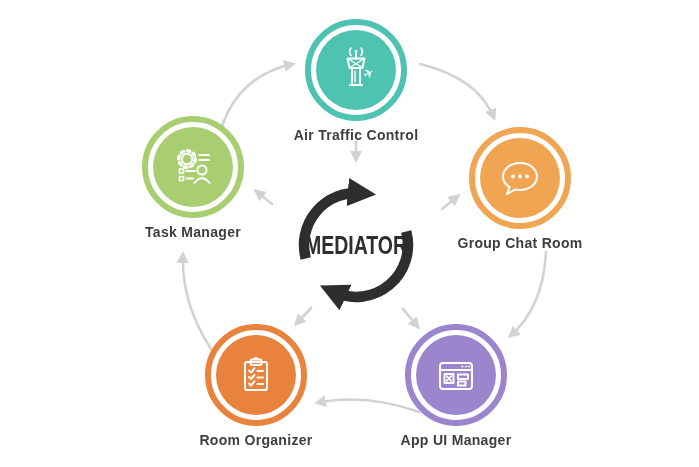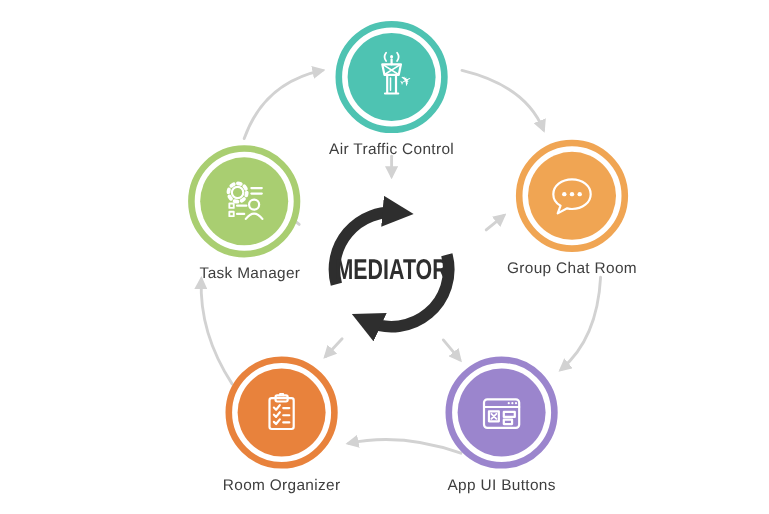--- a/index.html
+++ b/index.html
@@ -10,21 +10,21 @@
   .spoke{fill:none;stroke:var(--arrow-color,#d2d2d2);stroke-width:2.6;stroke-linecap:round;}
   .gray-head{fill:var(--arrow-color,#d2d2d2);}
   .black-head{fill:var(--center-color,#2e2e2e);}
   .node{position:absolute;width:160px;display:flex;flex-direction:column;align-items:center;}
   .ring{position:relative;width:90px;height:90px;border:6px solid var(--c,#999);
         border-radius:50%;background:#fff;box-sizing:content-box;}
   .disc{position:absolute;inset:5px;border-radius:50%;background:var(--c,#999);
         display:flex;align-items:center;justify-content:center;}
   .icon{stroke:#ffffff;fill:none;stroke-width:2;stroke-linecap:round;stroke-linejoin:round;}
   .label{margin-top:6px;font-size:14px;color:var(--label-color,#3e3e3e);letter-spacing:.3px;
-         white-space:nowrap;text-align:center;}
+         white-space:nowrap;text-align:center;font-weight:bold;}
   .center-emblem{position:absolute;left:0;top:0;width:699px;height:467px;pointer-events:none;}
   .emblem-arc{fill:none;stroke:var(--center-color,#2e2e2e);stroke-width:10.5;}
   .mediator-text{font-family:"Liberation Sans",sans-serif;font-weight:bold;font-size:26px;
                  fill:var(--center-color,#2e2e2e);}
 </style>
 </head>
 <body>
 
 <div class="stage">
 
@@ -101,41 +101,41 @@
           <circle cx="31.5" cy="16.5" r="1" fill="#fff" stroke="none"></circle>
           <circle cx="34.8" cy="16.5" r="1" fill="#fff" stroke="none"></circle>
           <circle cx="38.1" cy="16.5" r="1" fill="#fff" stroke="none"></circle>
           <rect x="13.5" y="24" width="9" height="9"></rect>
           <path d="M15.7 26.2 L20.3 30.8 M20.3 26.2 L15.7 30.8" stroke-width="1.7"></path>
           <rect x="27" y="24.5" width="10" height="4.5"></rect>
           <rect x="27" y="31.5" width="7.5" height="4"></rect>
         </svg>
       </div>
     </div>
-    <div class="label">App UI Buttons</div>
+    <div class="label">App UI Manager</div>
   </div>
 
   <div class="node" style="left: 176px; top: 324px; --c: #e8823c;">
     <div class="ring">
       <div class="disc">
         <svg class="icon" width="50" height="50" viewBox="0 0 50 50">
           <rect x="14" y="12" width="22" height="28" rx="2"></rect>
           <rect x="19.5" y="9.5" width="11" height="5.5" rx="1.5"></rect>
           <path d="M23.5 9.5 V8 H26.5 V9.5" stroke-width="1.5"></path>
           <path d="M18 20.5 l2 2 l3.4 -4.2"></path>
           <path d="M18 27 l2 2 l3.4 -4.2"></path>
           <path d="M18 33.5 l2 2 l3.4 -4.2"></path>
           <path d="M26.5 21 H32 M26.5 27.5 H32 M26.5 34 H32"></path>
         </svg>
       </div>
     </div>
     <div class="label">Room Organizer</div>
   </div>
 
-  <div class="node" style="left: 113px; top: 132px; align-items: flex-end; --c: #a9ce71;">
+  <div class="node" style="left: 113px; top: 116px; --c: #a9ce71;">
     <div class="ring">
       <div class="disc">
         <svg class="icon" width="50" height="50" viewBox="0 0 50 50">
           <circle cx="19" cy="17" r="5.2"></circle>
           <circle cx="19" cy="17" r="8.3" stroke-width="3.4" stroke-dasharray="2.7 3.82"></circle>
           <path d="M31.5 13 H41 M31.5 18 H41"></path>
           <circle cx="34" cy="28" r="4.6"></circle>
           <path d="M26.5 41 Q34 31.5 41.5 41"></path>
           <rect x="11.5" y="27" width="4" height="4" stroke-width="1.7"></rect>
           <rect x="11.5" y="34.5" width="4" height="4" stroke-width="1.7"></rect>

